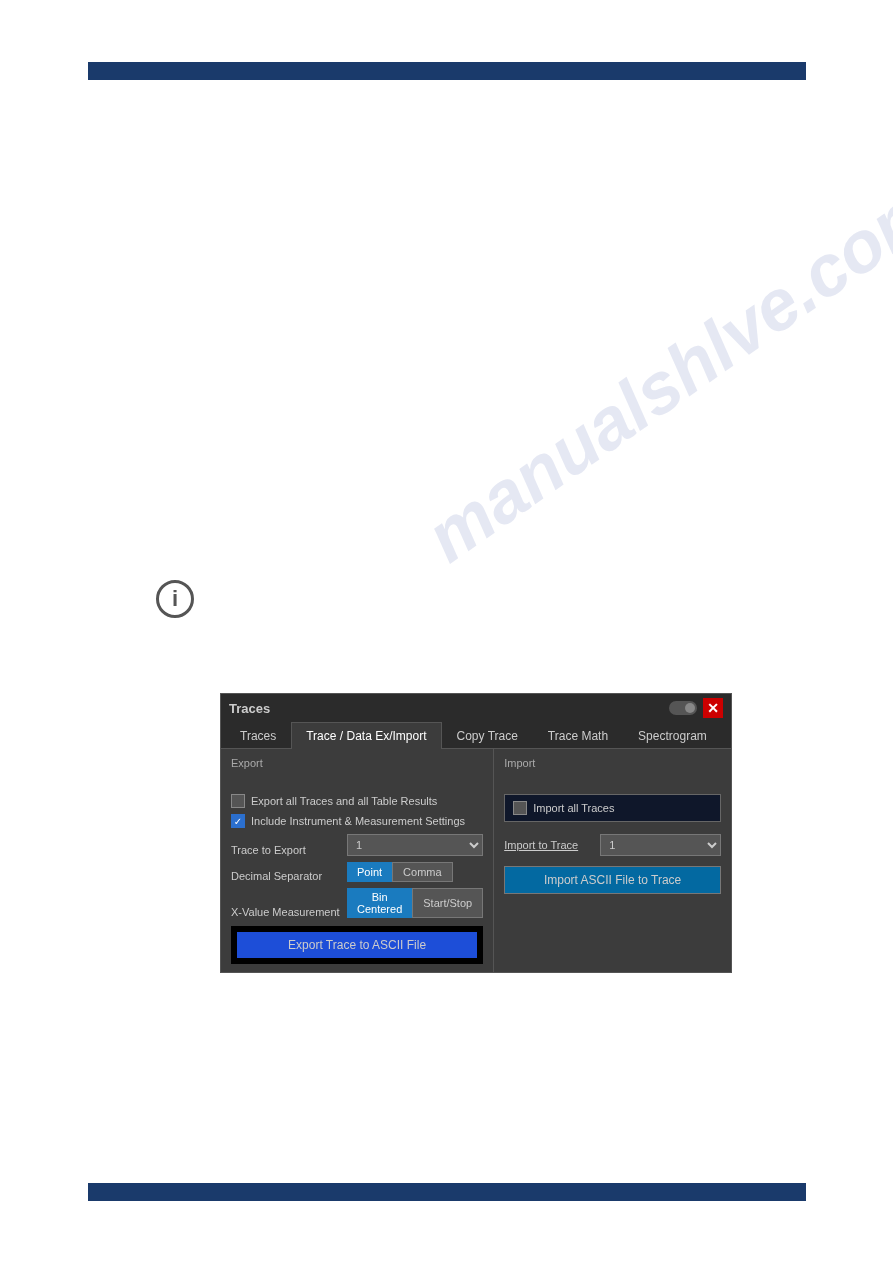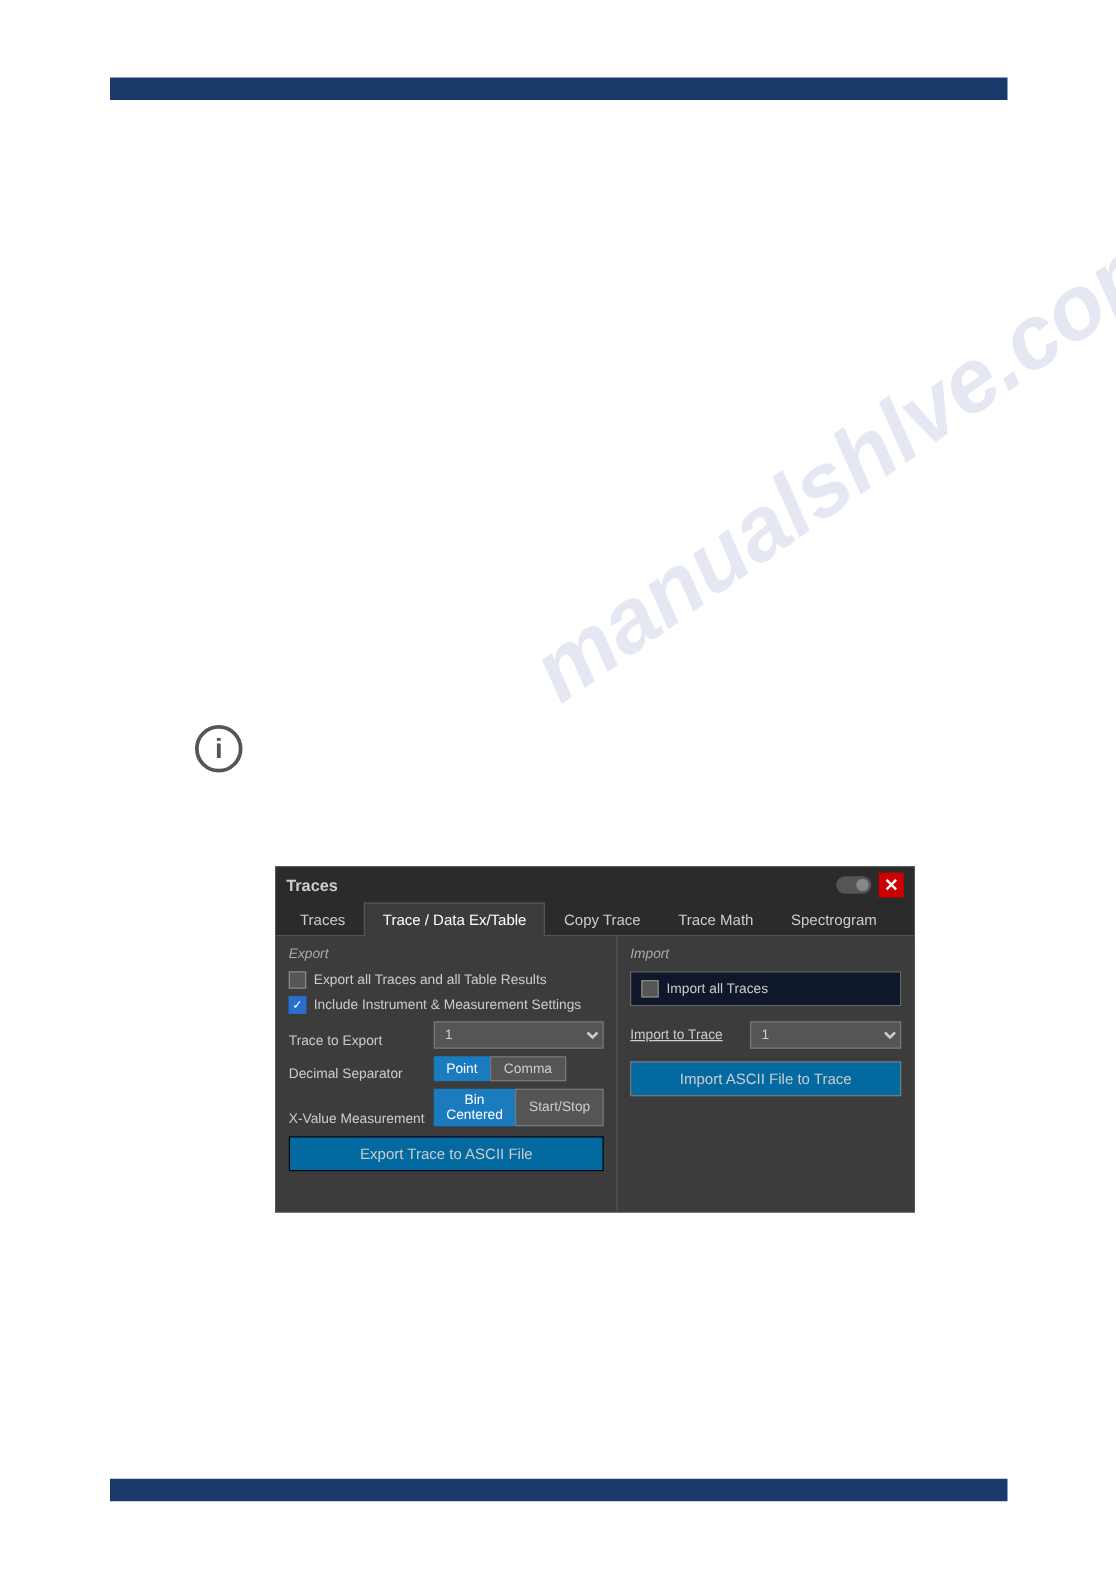--- a/index.html
+++ b/index.html
@@ -156,22 +156,21 @@
 
     
     .export-panel {
       flex: 1;
       padding: 8px 10px;
       border-right: 1px solid #555;
     }
     .panel-label {
       color: #aaaaaa;
       font-size: 11px;
-      margin-bottom: 8px;
-      font-style: italic;
+      margin-bottom: 25px;
     }
 
     
     .checkbox-row {
       display: flex;
       align-items: center;
       gap: 6px;
       margin-bottom: 6px;
     }
     .cb-box {
@@ -247,23 +246,23 @@
       border: none;
       padding: 3px 10px;
       font-size: 11px;
       cursor: pointer;
     }
 
     
     .export-btn {
       display: block;
       width: 100%;
-      background: #0369a1;
-      color: #cccccc;
-      border: 1px solid #000000;
+      background: #1d4ed8;
+      color: #cccccc;
+      border: 6px solid #000000;
       padding: 6px;
       font-size: 12px;
       cursor: pointer;
       text-align: center;
       margin-top: 8px;
     }
 
     
     .import-panel {
       flex: 1;
@@ -340,21 +339,21 @@
   <div class="title-bar">
     <span class="title-text">Traces</span>
     <div class="title-controls">
       <div class="toggle-btn"></div>
       <button class="close-btn">✕</button>
     </div>
   </div>
 
   <div class="tab-bar">
     <div class="tab">Traces</div>
-    <div class="tab active">Trace / Data Ex/Table</div>
+    <div class="tab active">Trace / Data Ex/Import</div>
     <div class="tab">Copy Trace</div>
     <div class="tab">Trace Math</div>
     <div class="tab">Spectrogram</div>
   </div>
 
   <div class="dialog-content">
 
     <div class="export-panel">
       <div class="panel-label">Export</div>
 

